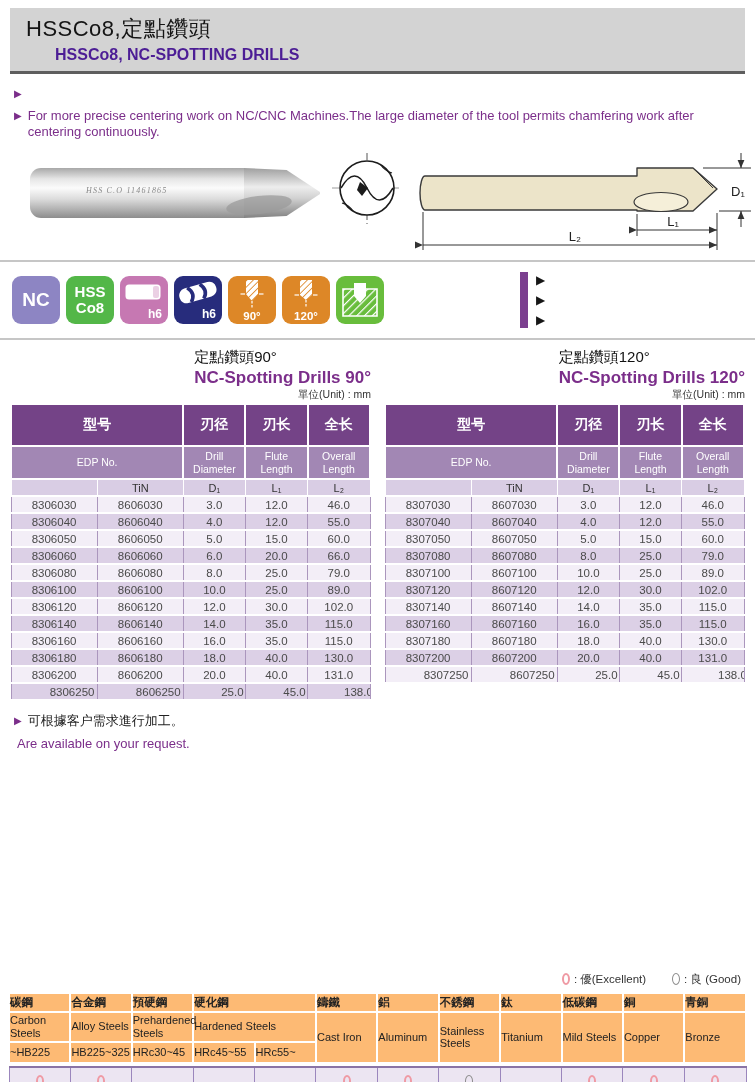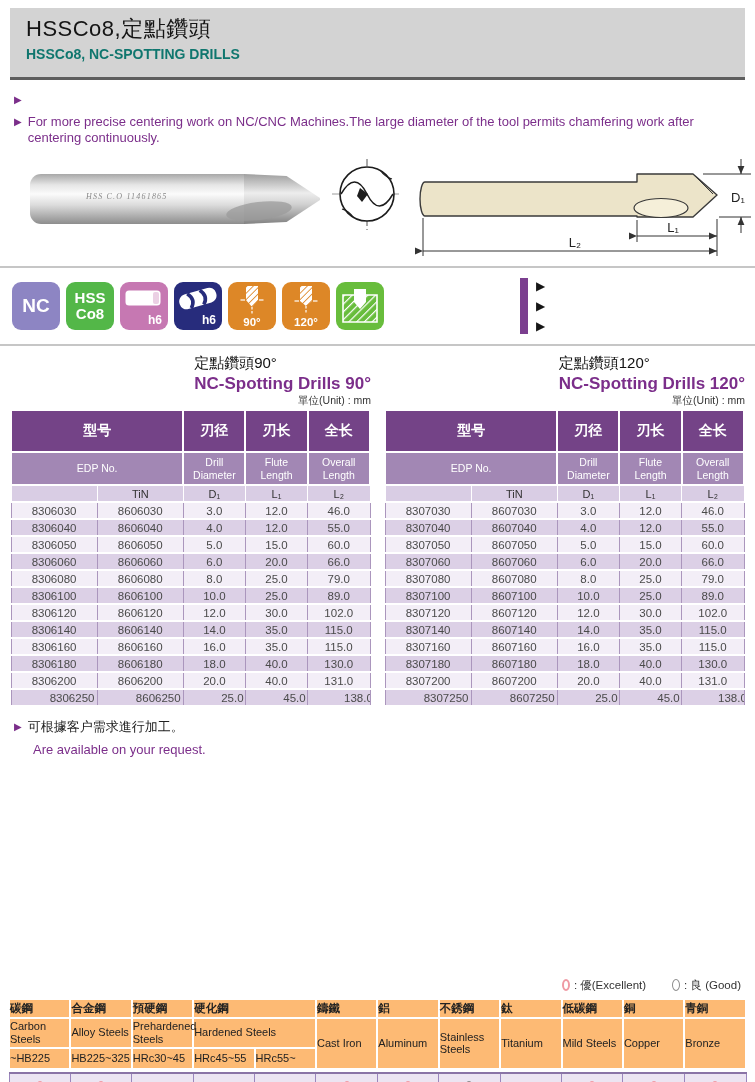--- a/index.html
+++ b/index.html
@@ -1,22 +1,22 @@
 <!DOCTYPE html>
 <html><head>
 <meta charset="utf-8">
 <style>
   * { margin:0; padding:0; box-sizing:border-box; }
   body { background:#fff; font-family:"Liberation Sans","DejaVu Sans",sans-serif; }
   .page { width:755px; height:1082px; background:#fff; position:relative; overflow:hidden; }
 
   
-  .header-bar { margin:8px 10px 0 10px; background:#d3d3d3; border-bottom:3px solid #5e5e5e; padding:6px 16px 15px 16px; }
+  .header-bar { margin:8px 10px 0 10px; background:#d3d3d3; border-bottom:3px solid #5e5e5e; padding:6px 16px 7px 16px; }
   .title-cn { font-size:22px; color:#141414; letter-spacing:.5px; }
-  .title-en { font-size:14px; font-weight:bold; color:#0f766e; margin-top:2px; }
+  .title-en { font-size:16px; font-weight:bold; color:#4c1d95; margin-top:2px;margin-left:29px; }
 
   
   .bullets { margin:12px 14px 0 14px; }
   .bullet { display:flex; font-size:13px; color:#222; margin-bottom:7px; line-height:1.25; }
   .bullet .marker { color:#7b2e8a; font-size:10px; margin:2px 6px 0 0; }
   .bullet.en { color:#7b2e8a; }
 
   
   .media-row { display:flex; align-items:flex-start; margin:10px 0 0 30px; height:102px; }
   .photo { position:relative; width:290px; height:70px; margin-top:10px;font-family:Liberation Serif, serif; }
@@ -431,27 +431,20 @@
               <td>55.0</td>
             </tr>
             <tr>
               <td>8307050</td>
               <td>8607050</td>
               <td>5.0</td>
               <td>15.0</td>
               <td>60.0</td>
             </tr>
             <tr>
-              <td>8307060</td>
-              <td>8607060</td>
-              <td>6.0</td>
-              <td>20.0</td>
-              <td>66.0</td>
-            </tr>
-            <tr>
               <td>8307080</td>
               <td>8607080</td>
               <td>8.0</td>
               <td>25.0</td>
               <td>79.0</td>
             </tr>
             <tr>
               <td>8307100</td>
               <td>8607100</td>
               <td>10.0</td>
@@ -504,21 +497,21 @@
       </table>
     </div>
 
   </div>
 
   <div class="note bullets">
     <div class="bullet">
       <span class="marker">▶</span>
       <span>可根據客户需求進行加工。</span>
     </div>
-    <div class="bullet en" style="margin-left:19px;">
+    <div class="bullet en" style="margin-left:3px;">
       <span>Are available on your request.</span>
     </div>
   </div>
 
   <div class="gap"></div>
 
   <div class="legend">
     <span class="item">
       <span class="ring ex"></span>
       <span>: 優(Excellent)</span>

